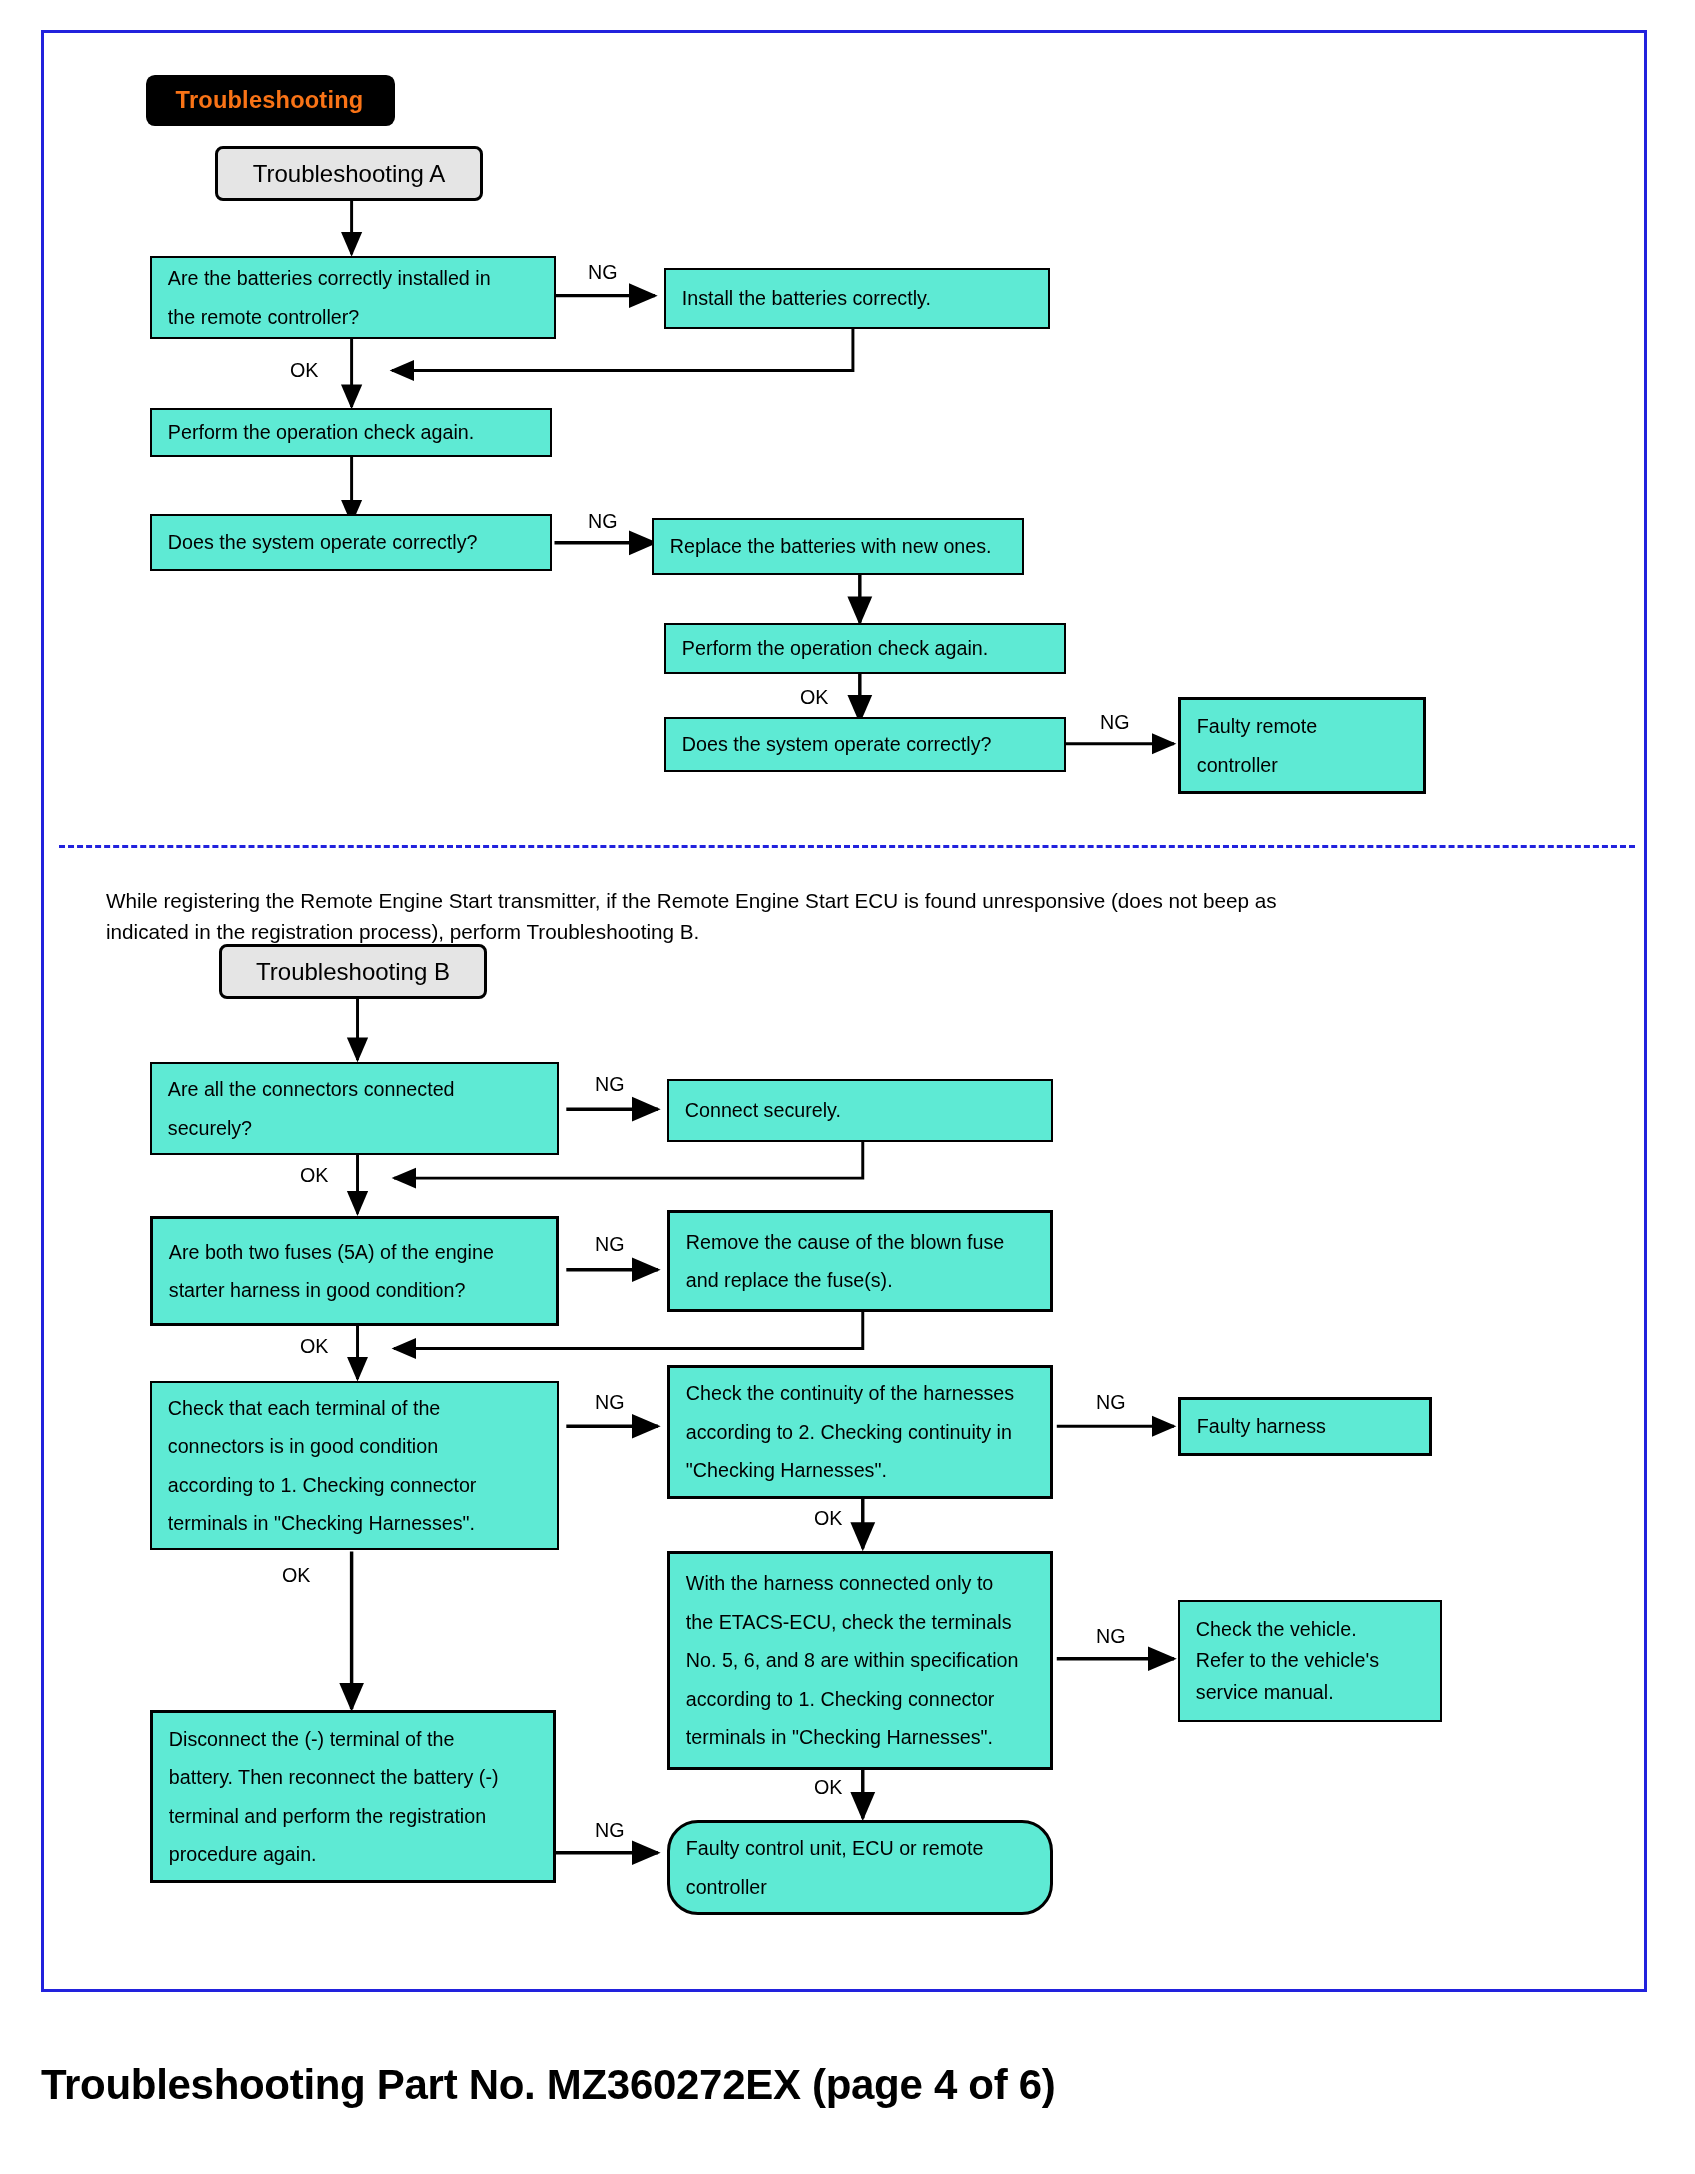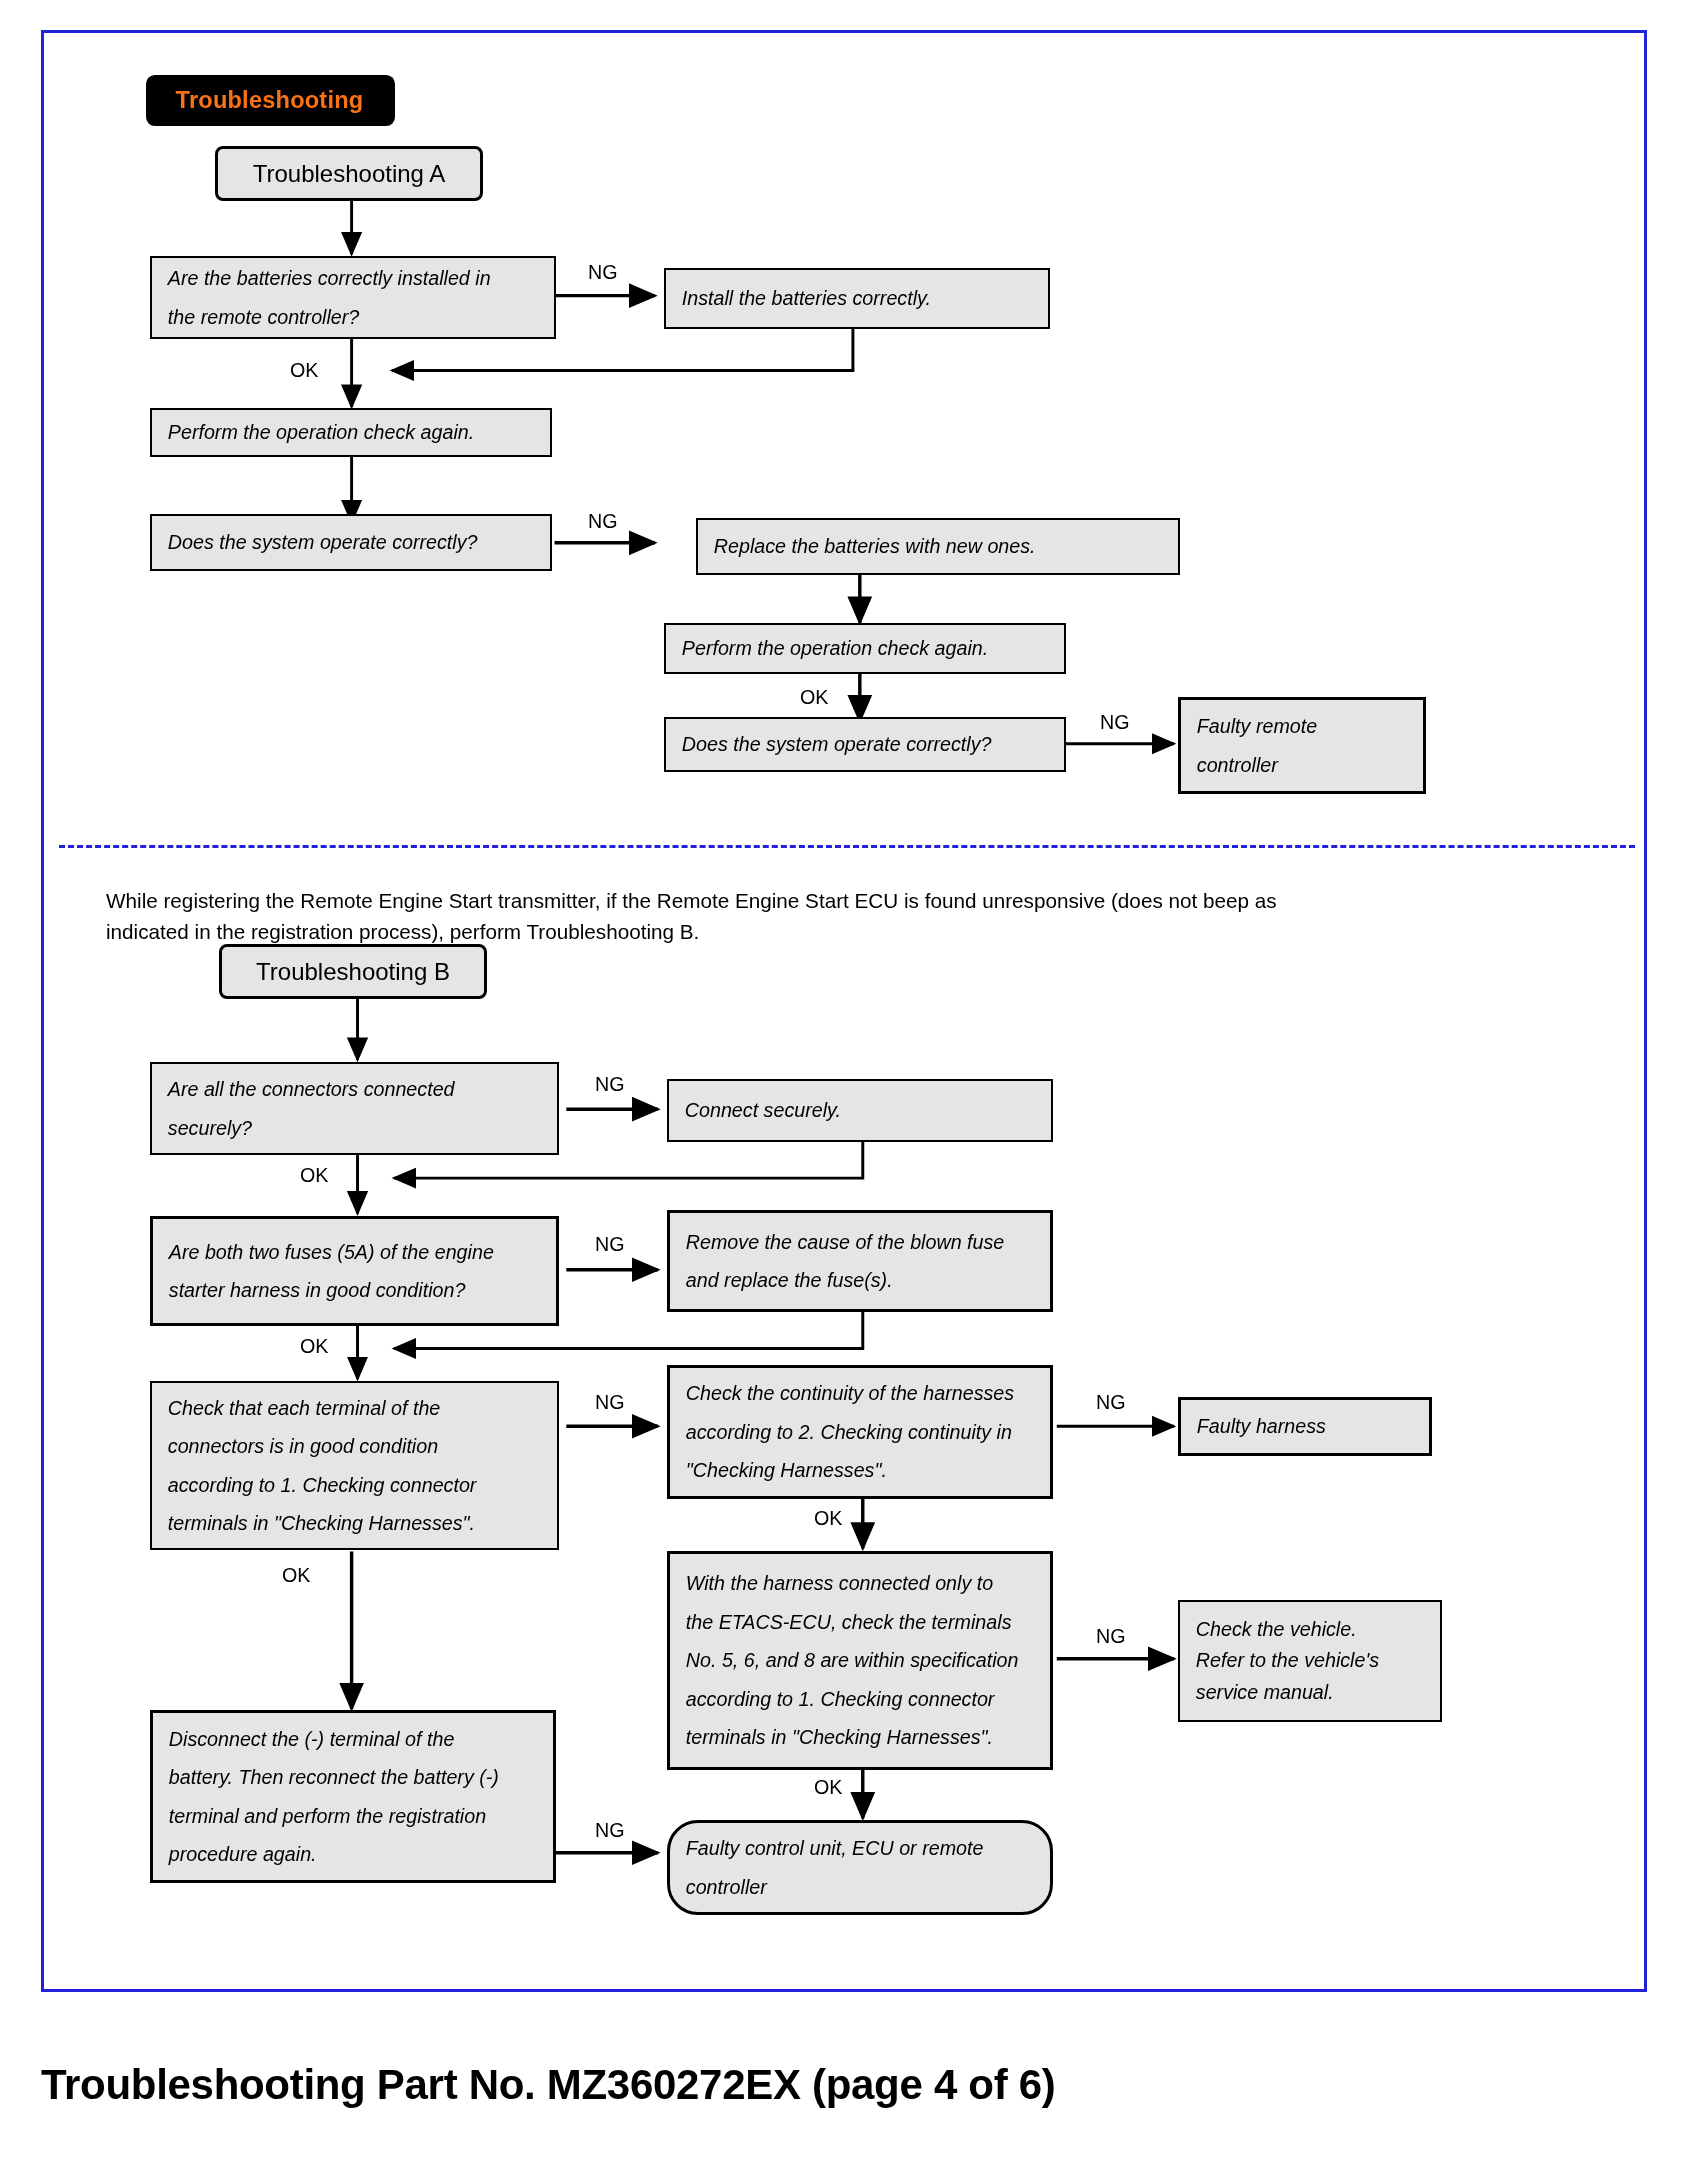--- a/index.html
+++ b/index.html
@@ -64,29 +64,28 @@
     display: flex;
     align-items: center;
     justify-content: center;
     font-size: 24px;
     box-sizing: border-box;
   }
   
   .node {
     position: absolute;
     border: 2px solid #000000;
-    background: #e5e5e5;
+    background: #5eead4;
     box-sizing: border-box;
     font-size: 19.7px;
     line-height: 1.95;
     padding: 9.9px 15.8px;
     display: flex;
     flex-direction: column;
     justify-content: center;
-    font-style: italic;
   }
   .node.thick {
     border: 3.9px solid #000000;
   }
   .node.pad-small {
     padding: 7.9px 15.8px;
   }
   .node .line {
     white-space: pre-wrap;
   }
@@ -206,21 +205,21 @@
   </div>
 
   <div class="node" style="left:150px; top:408px; width:402px; height:49px;">
     <span class="line">Perform the operation check again.</span>
   </div>
 
   <div class="node" style="left:150px; top:514px; width:402px; height:57px;">
     <span class="line">Does the system operate correctly?</span>
   </div>
 
-  <div class="node" style="left:696px; top:518px; width:484px; height:57px;">
+  <div class="node" style="left:652px; top:518px; width:372px; height:57px;">
     <span class="line">Replace the batteries with new ones.</span>
   </div>
 
   <div class="node" style="left:664px; top:623px; width:402px; height:51px;">
     <span class="line">Perform the operation check again.</span>
   </div>
 
   <div class="node" style="left:664px; top:717px; width:402px; height:55px;">
     <span class="line">Does the system operate correctly?</span>
   </div>

